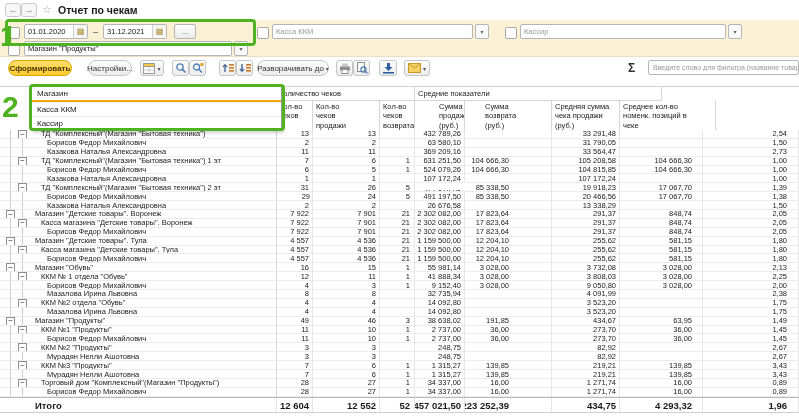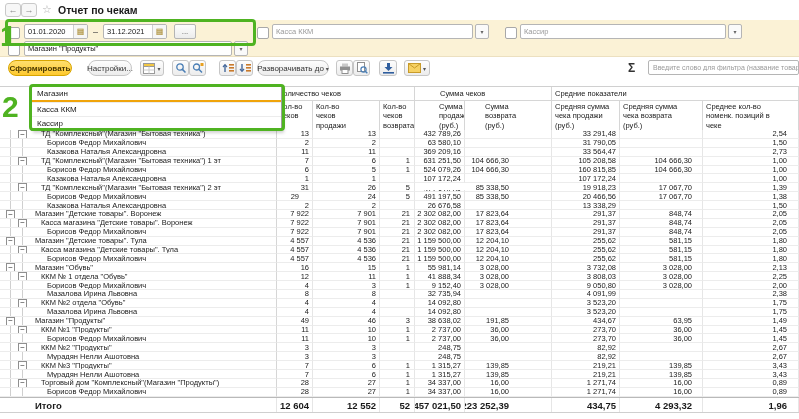--- a/index.html
+++ b/index.html
@@ -211,44 +211,40 @@
   </div>
 
   <span class="sigma" style="left:628px">Σ</span>
   <input class="finput" style="left: 648px; width: 151px;" placeholder="Введите слово для фильтра (название товара">
 </div>
 
 <div id="rheader">
   <div id="hleft"></div>
   <div id="hgroups">
       <div class="hg" style="width: 138px; padding-left: 2px;">Количество чеков</div>
-      <div class="hg" style="width: 137px; padding-left: 25px;">Сумма чеков</div>
       <div class="hg" style="width: 247px; padding-left: 3px;">Средние показатели</div>
     </div>
   <div id="hcols">
       <div class="hc" style="width: 36px; padding-left: 2px;">
         <span style="width: 33px;">Кол-во чеков</span>
       </div>
       <div class="hc" style="width: 67px; padding-left: 3px;">
         <span style="width: 40px;">Кол-во чеков продажи</span>
       </div>
       <div class="hc" style="width: 35px; padding-left: 3px;">
         <span style="width: 32px;">Кол-во чеков возврата</span>
       </div>
       <div class="hc" style="width: 50px; padding-left: 24px;">
         <span style="width: 30px;">Сумма продажи (руб.)</span>
       </div>
       <div class="hc" style="width: 87px; padding-left: 20px;">
         <span style="width: 34px;">Сумма возврата (руб.)</span>
       </div>
       <div class="hc" style="width: 68px; padding-left: 3px;">
         <span style="width: 58px;">Средняя сумма чека продажи (руб.)</span>
-      </div>
-      <div class="hc" style="width: 83px; padding-left: 3px;">
-        <span style="width: 58px;">Средняя сумма чека возврата (руб.)</span>
       </div>
       <div class="hc" style="width: 96px; padding-left: 3px;">
         <span style="width: 68px;">Среднее кол-во номенк. позиций в чеке</span>
       </div>
     </div>
 </div>
 <div id="rbody">
     <div class="tline" style="left: 10px;"></div>
     <div class="tline" style="left: 22px;"></div>
     <div class="trow">
@@ -307,21 +303,21 @@
     </div>
     <div class="trow">
       <div class="tcell lcell" style="width: 277px; padding-left: 47px;">
         <span>Борисов Федор Михайлович</span>
       </div>
       <div class="tcell" style="width: 36px; padding-right: 3px;">6</div>
       <div class="tcell" style="width: 67px; padding-right: 3px;">5</div>
       <div class="tcell" style="width: 35px; padding-right: 4px;">1</div>
       <div class="tcell" style="width: 50px; padding-right: 3px;">524 079,26</div>
       <div class="tcell" style="width: 87px; padding-right: 42px;">104 666,30</div>
-      <div class="tcell" style="width: 68px; padding-right: 3px;">160 815,85</div>
+      <div class="tcell" style="width: 68px; padding-right: 3px;">104 815,85</div>
       <div class="tcell" style="width: 83px; padding-right: 10px;">104 666,30</div>
       <div class="tcell" style="width: 96px; padding-right: 11px;">1,00</div>
     </div>
     <div class="trow">
       <div class="tcell lcell" style="width: 277px; padding-left: 47px;">
         <span>Казакова Наталья Александровна</span>
       </div>
       <div class="tcell" style="width: 36px; padding-right: 3px;">1</div>
       <div class="tcell" style="width: 67px; padding-right: 3px;">1</div>
       <div class="tcell" style="width: 35px; padding-right: 4px;"></div>
@@ -342,21 +338,21 @@
       <div class="tcell" style="width: 50px; padding-right: 3px; margin-top: 7px;">517 874,08</div>
       <div class="tcell" style="width: 87px; padding-right: 42px;">85 338,50</div>
       <div class="tcell" style="width: 68px; padding-right: 3px;">19 918,23</div>
       <div class="tcell" style="width: 83px; padding-right: 10px;">17 067,70</div>
       <div class="tcell" style="width: 96px; padding-right: 11px;">1,39</div>
     </div>
     <div class="trow">
       <div class="tcell lcell" style="width: 277px; padding-left: 47px;">
         <span>Борисов Федор Михайлович</span>
       </div>
-      <div class="tcell" style="width: 36px; padding-right: 13px;">29</div>
+      <div class="tcell" style="width: 36px; padding-right: 2px;">29</div>
       <div class="tcell" style="width: 67px; padding-right: 3px;">24</div>
       <div class="tcell" style="width: 35px; padding-right: 4px;">5</div>
       <div class="tcell" style="width: 50px; padding-right: 3px;">491 197,50</div>
       <div class="tcell" style="width: 87px; padding-right: 42px;">85 338,50</div>
       <div class="tcell" style="width: 68px; padding-right: 3px;">20 466,56</div>
       <div class="tcell" style="width: 83px; padding-right: 10px;">17 067,70</div>
       <div class="tcell" style="width: 96px; padding-right: 11px;">1,38</div>
     </div>
     <div class="trow">
       <div class="tcell lcell" style="width: 277px; padding-left: 47px;">

